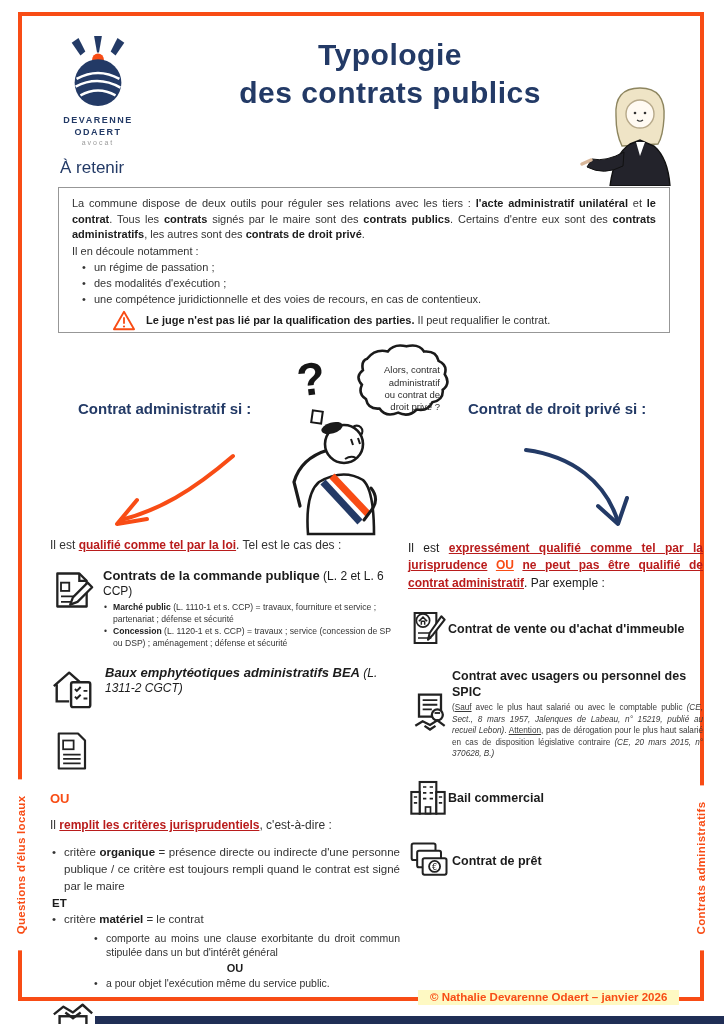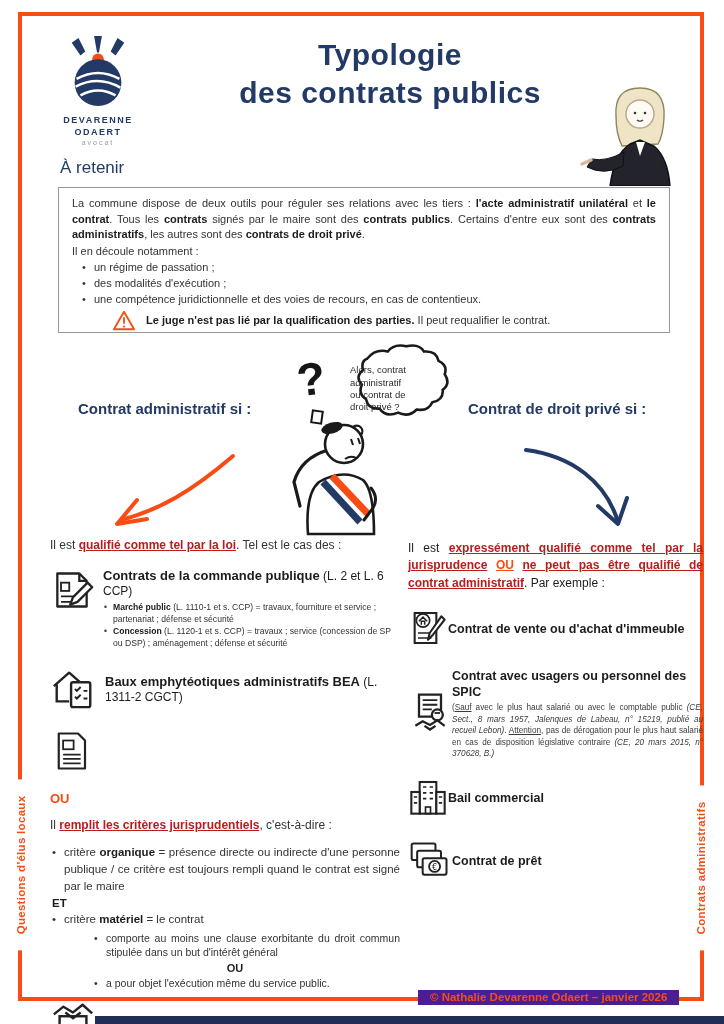--- a/index.html
+++ b/index.html
@@ -34,39 +34,39 @@
   .info-para{text-align:justify;}
   .info-line{margin-top:1px;}
   .info-bullets{margin:1px 0 0 10px;}
   .info-bullets .bullet-row{padding-left:12px;position:relative;}
   .info-bullets .bullet-row::before{content:"•";position:absolute;left:0;top:0;}
   .warning-row{display:flex;align-items:center;gap:10px;margin:3px 0 0 40px;}
   .warning-text{font-size:11px;}
   
   .bubble{position:absolute;left:336px;top:344px;width:116px;height:100px;}
   .bubble-text{position:absolute;left:350px;top:356px;width:90px;height:66px;
-               display:flex;flex-direction:column;justify-content:center;align-items:flex-start;
+               display:flex;flex-direction:column;justify-content:center;align-items:flex-end;
                font-size:9.5px;line-height:1.3;color:#2b2b2b;text-align:center;}
   .qmark{position:absolute;left:297px;top:356px;font-size:46px;font-weight:700;color:#161616;
          transform:rotate(-7deg);line-height:1;}
   .qcube{position:absolute;left:311px;top:410px;width:8px;height:10px;border:2px solid #161616;
          transform:rotate(8deg);}
   .person{position:absolute;left:278px;top:414px;}
   
   .col-heading{position:absolute;font-size:15px;font-weight:bold;color:var(--navy);}
   .heading-left{left:78px;top:400px;}
   .heading-right{left:468px;top:400px;}
   .arrow-left{position:absolute;left:95px;top:448px;}
   .arrow-right{position:absolute;left:520px;top:438px;}
   
   .col-left{position:absolute;left:50px;top:538px;width:350px;}
   .col-right{position:absolute;left:408px;top:540px;width:295px;}
   .intro-line{font-size:12px;color:#333;margin-bottom:16px;}
   .item{display:flex;gap:9px;margin-bottom:15px;}
-  .item.center{align-items:center;}
+  .item.center{align-items:flex-start;font-style:italic;}
   .item .icon{flex:0 0 auto;}
   .item-title{font-size:12px;color:#1c1c1c;line-height:1.25;}
   .item-title .b{font-size:13px;}
   .sub-bullets{margin-top:3px;}
   .sub-bullet{font-size:8.6px;line-height:1.38;color:#333;padding-left:10px;position:relative;}
   .sub-bullet::before{content:"•";position:absolute;left:1px;top:0;}
   .ou-label{font-size:13px;margin:2px 0 12px 0;}
   .criteria-intro{font-size:12px;margin-bottom:12px;}
   .crit-bullet{font-size:11.5px;line-height:1.5;text-align:justify;padding-left:14px;position:relative;margin-bottom:2px;}
   .crit-bullet::before{content:"•";position:absolute;left:2px;top:0;}
@@ -80,21 +80,21 @@
   .right-intro{font-size:12px;line-height:1.45;text-align:justify;margin-bottom:16px;color:#1c1c1c;}
   .r-item{display:flex;margin-bottom:17px;}
   .r-item.center{align-items:center;}
   .r-title{font-size:12.5px;font-weight:bold;color:#1c1c1c;line-height:1.25;}
   .r-note{font-size:8.2px;line-height:1.4;text-align:justify;color:#3a3a3a;margin-top:2px;}
   
   .side-label{position:absolute;background:#fff;color:var(--or);font-weight:bold;font-size:11.5px;
               white-space:nowrap;padding:0 16px;letter-spacing:.3px;}
   .side-left{left:21px;top:865px;transform:translate(-50%,-50%) rotate(-90deg);}
   .side-right{left:701px;top:868px;transform:translate(-50%,-50%) rotate(-90deg);}
-  .footer-text{position:absolute;left:418px;top:990px;background:#4c1d95;color:var(--or);
+  .footer-text{position:absolute;left:418px;top:990px;background:#fef9c3;color:var(--or);
                font-weight:bold;font-size:11.5px;padding:0 12px;line-height:15px;}
   .bottom-bar{position:absolute;left:95px;right:0;bottom:0;height:8px;background:#202e55;}
 </style>
 </head>
 <body>
 
 <div class="page">
   <div class="frame"></div>
 
   <div class="logo-block">

